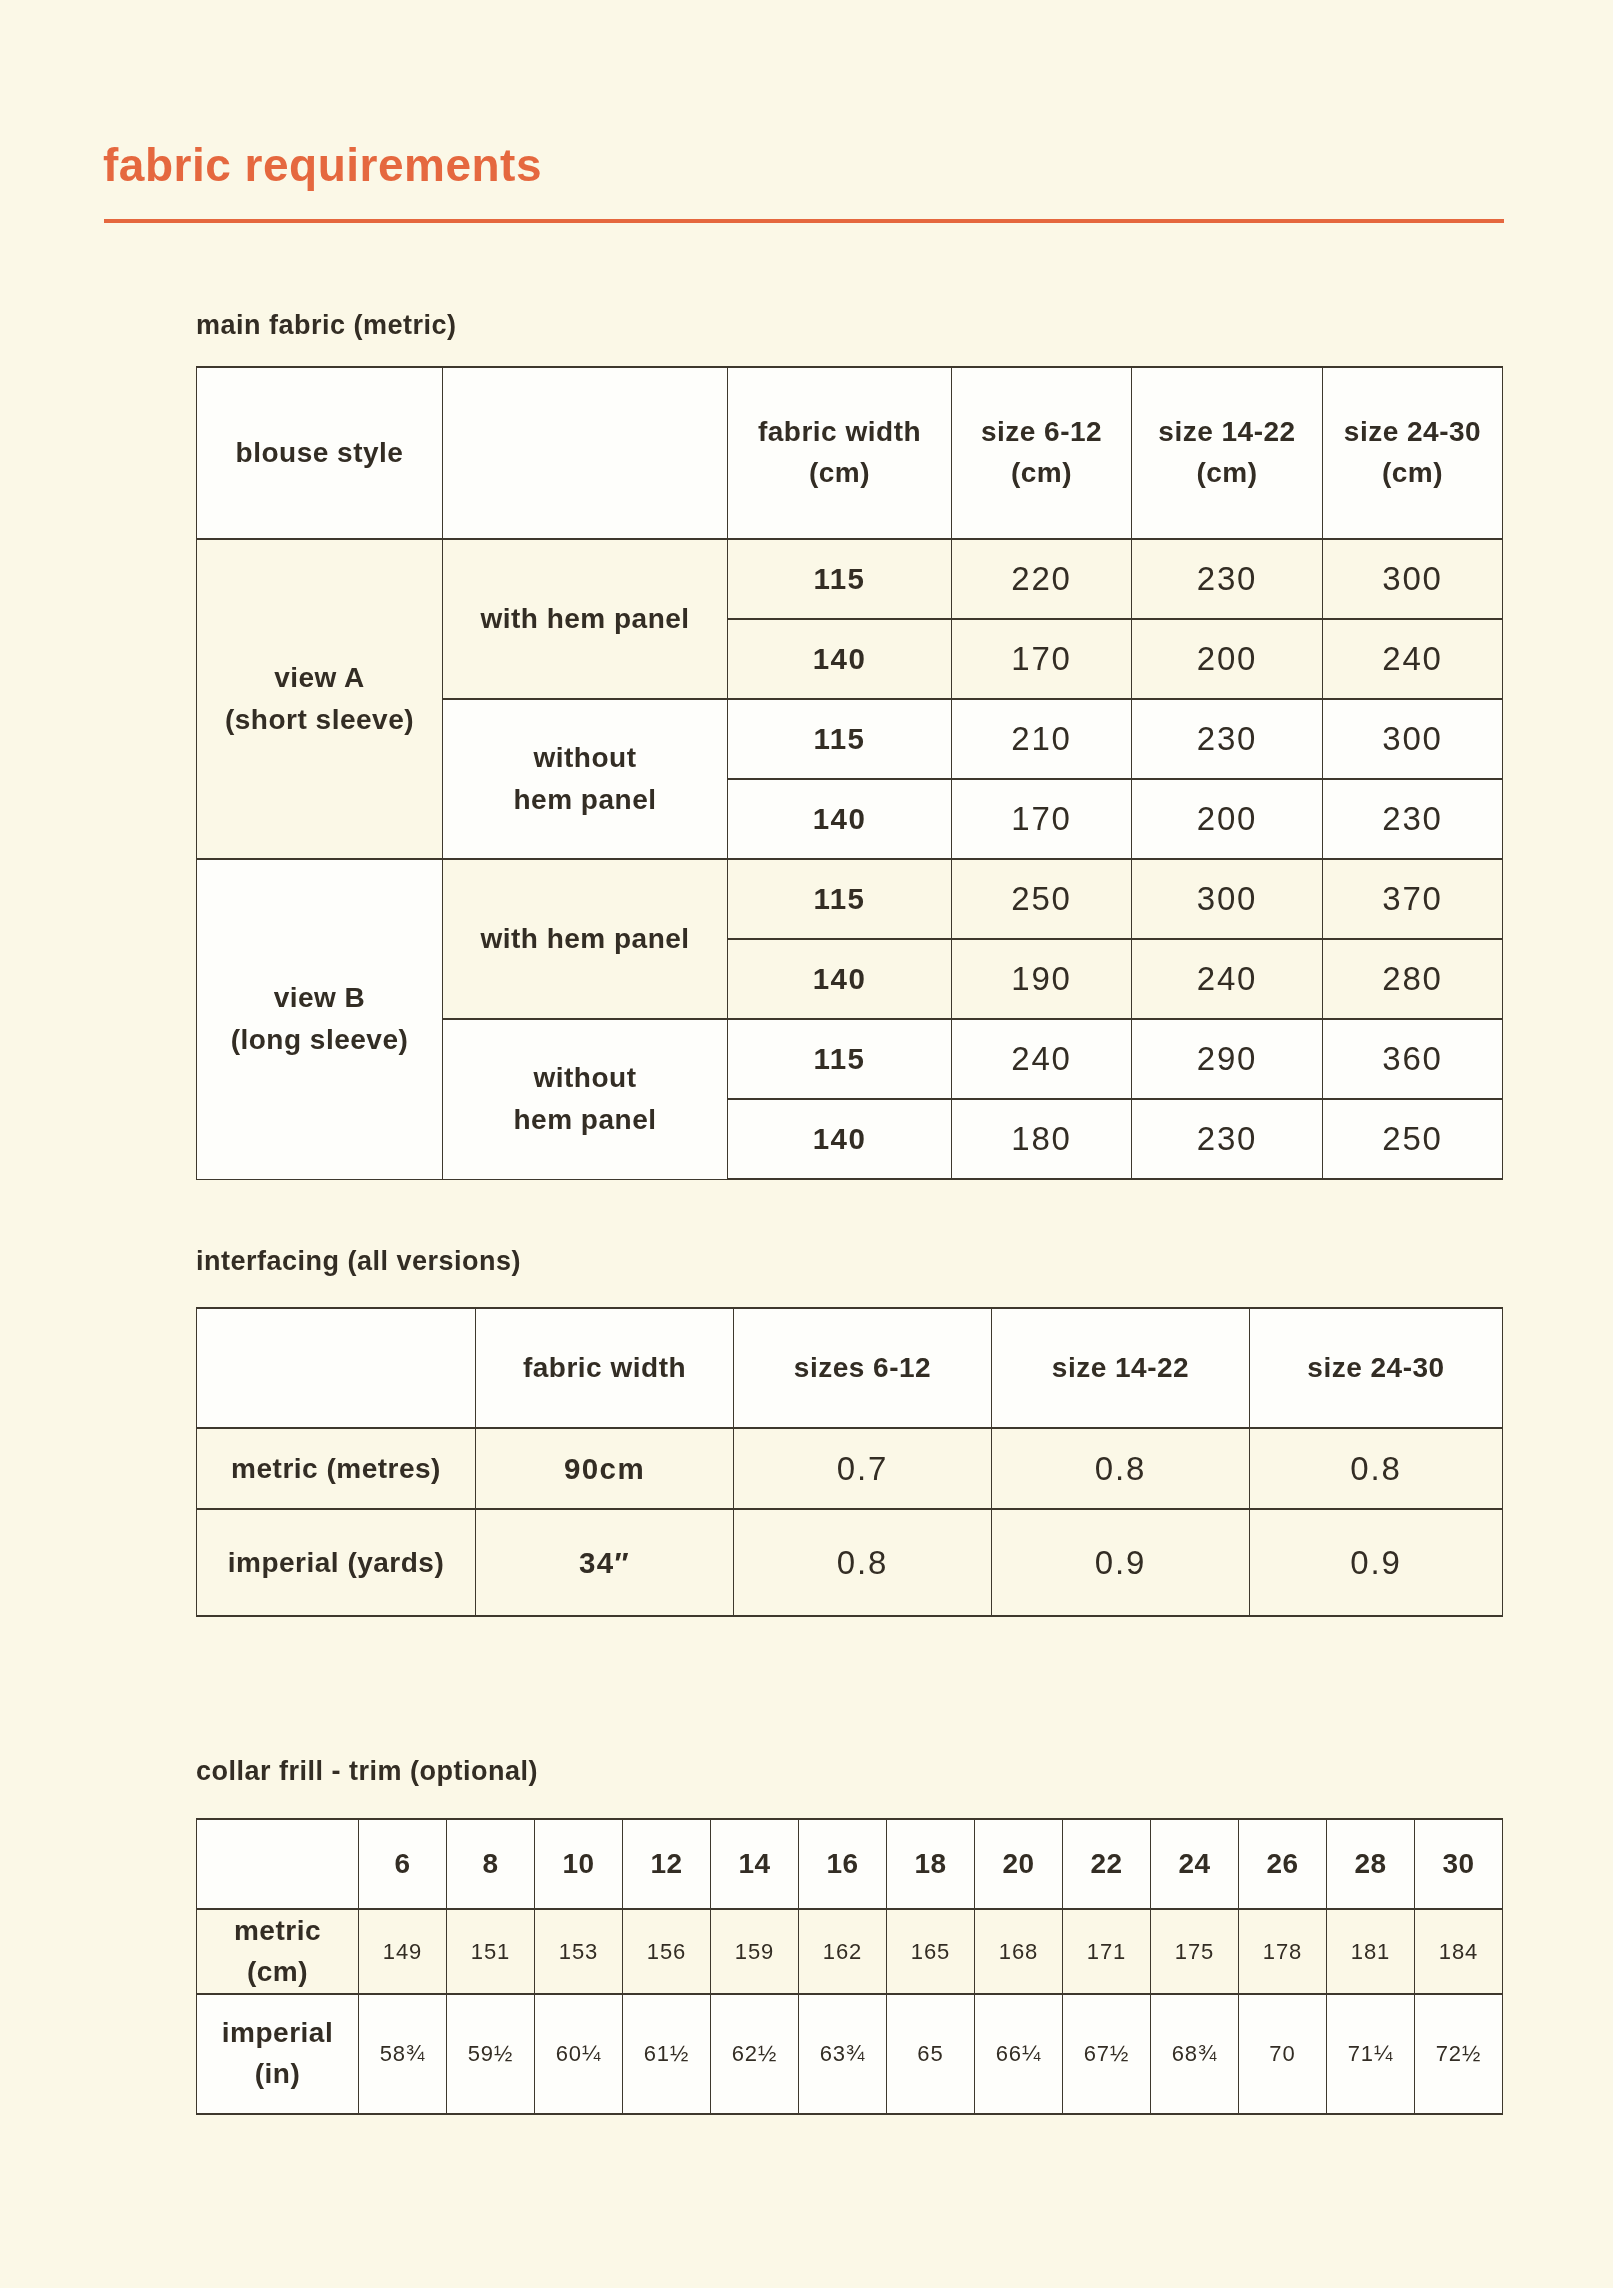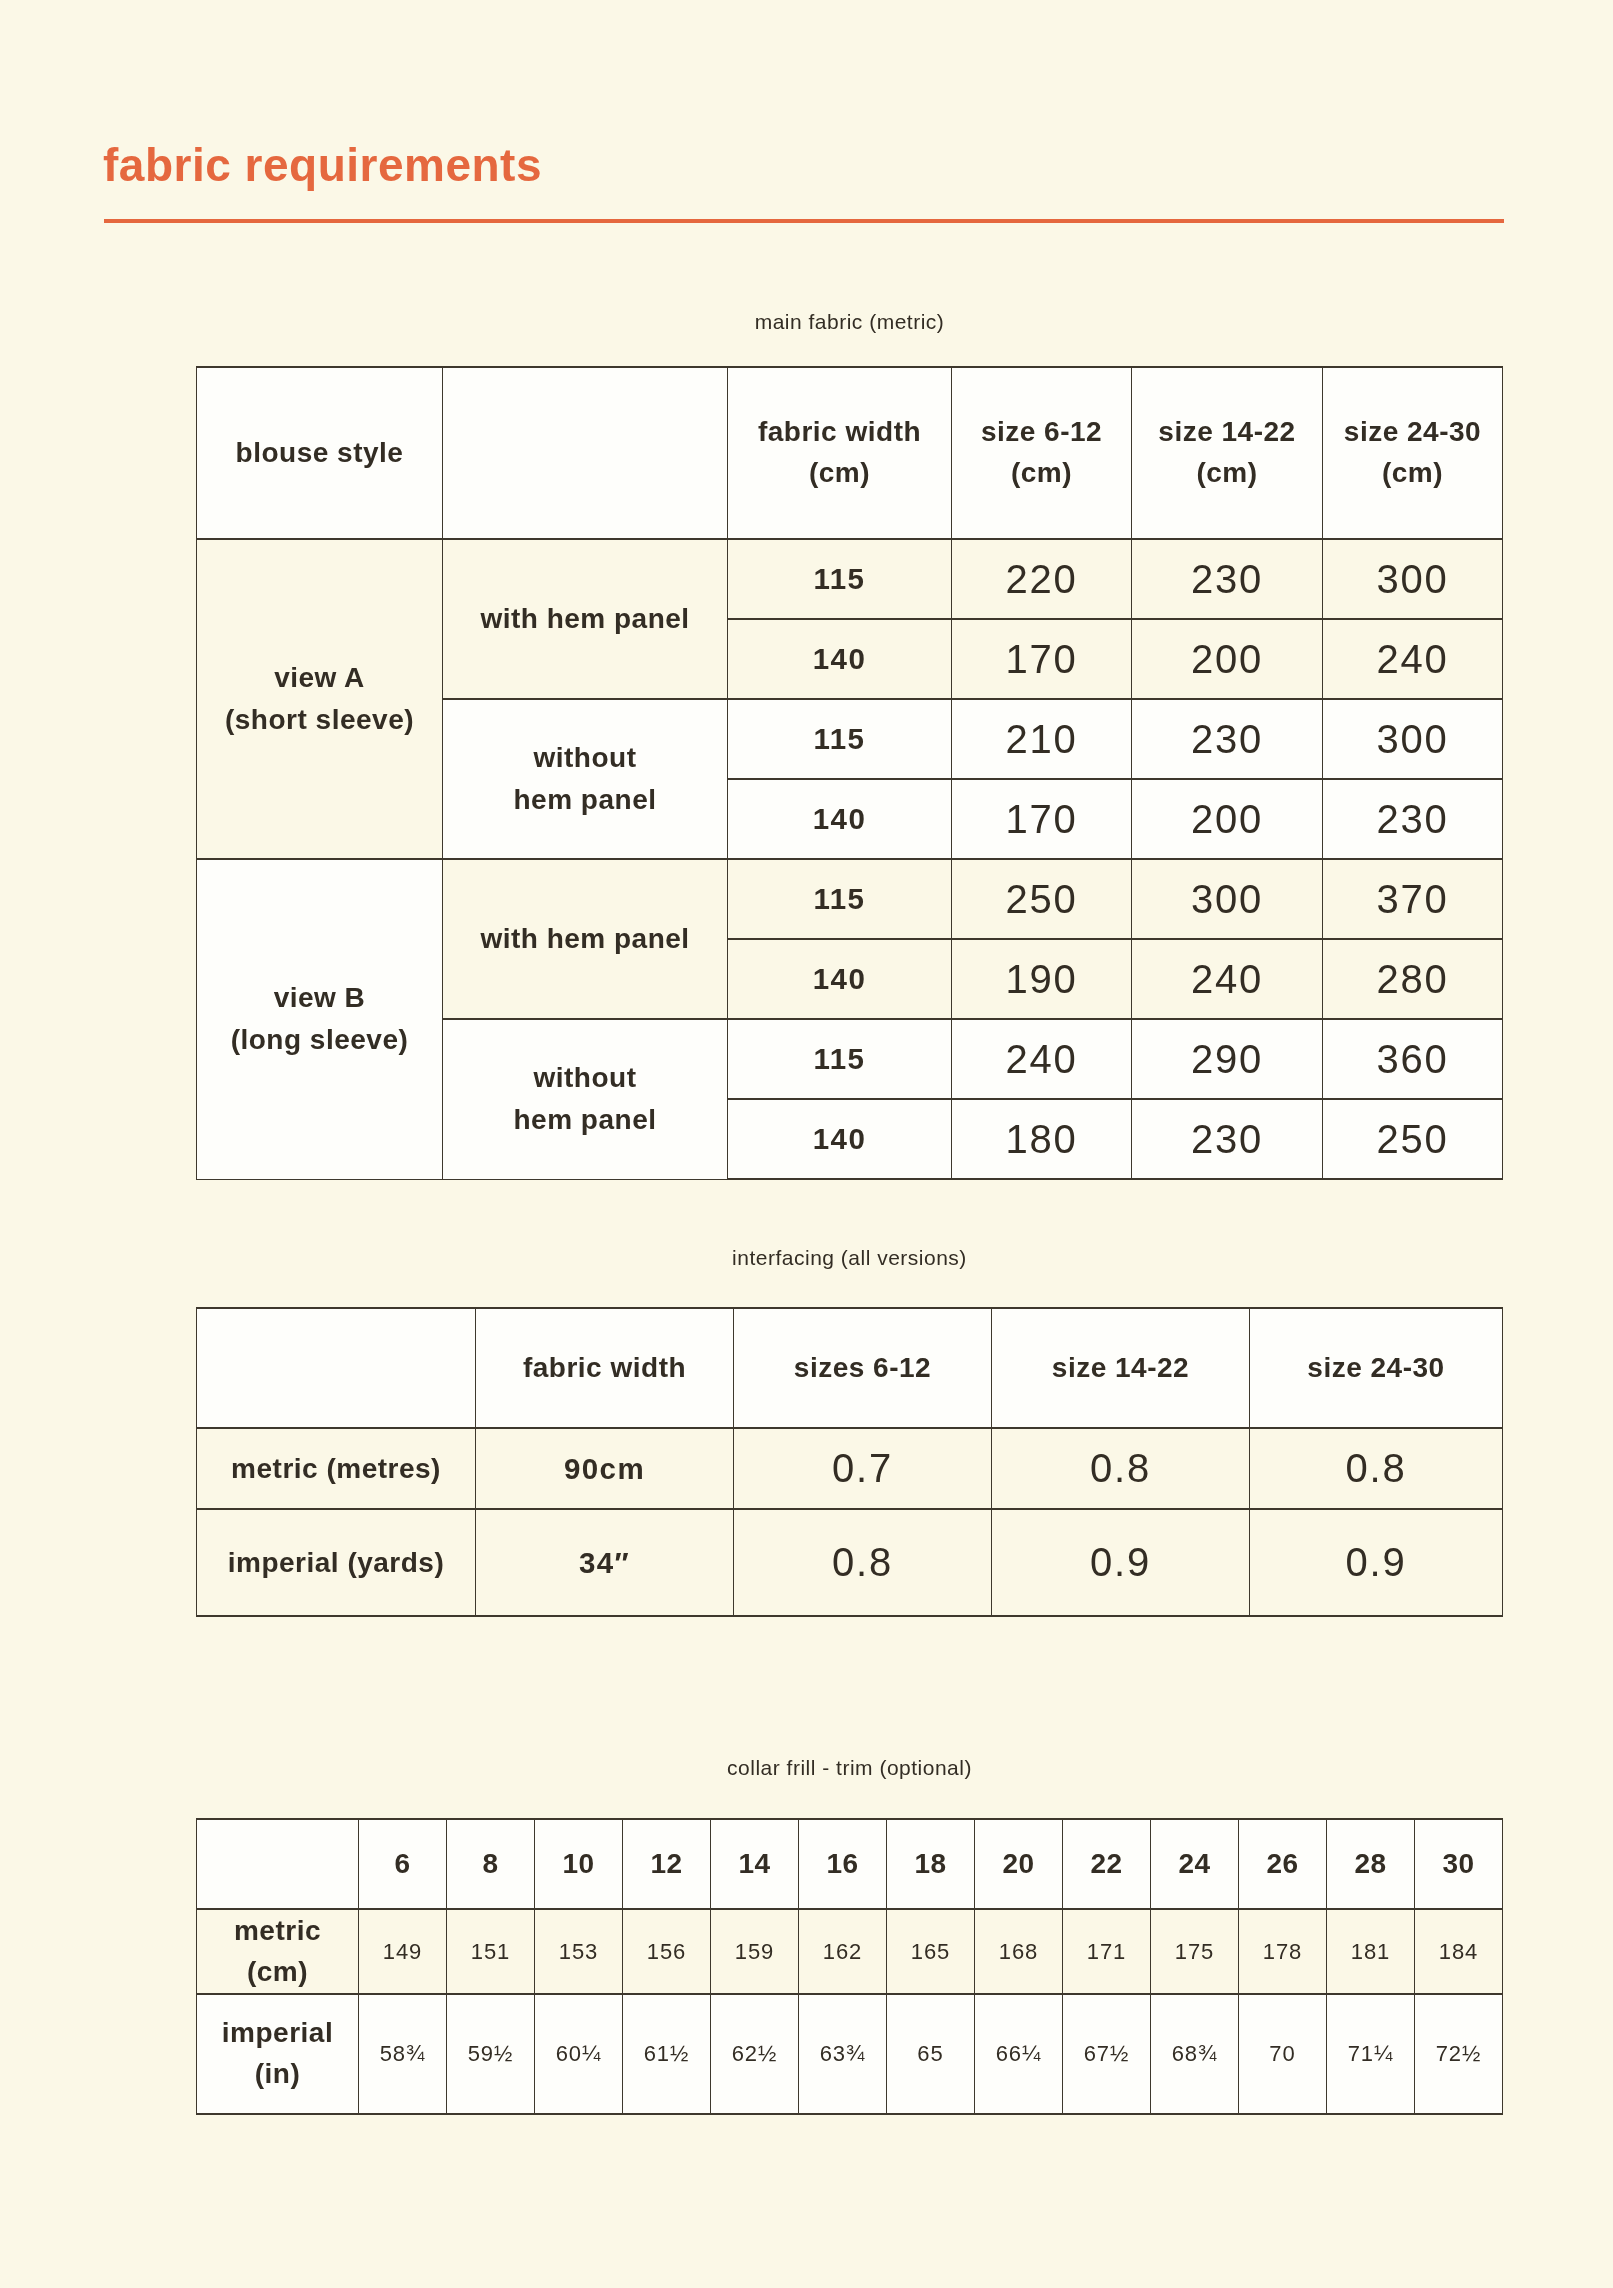--- a/index.html
+++ b/index.html
@@ -19,22 +19,22 @@
   .page-title{
     position:absolute;left:103px;top:138px;margin:0;
     font-size:46px;font-weight:bold;letter-spacing:0.5px;
     color:var(--orange);
   }
   .title-rule{
     position:absolute;left:104px;top:219px;width:1400px;height:3.7px;
     background:var(--orange);
   }
   .caption{
-    position:absolute;left:196px;width:1307px;text-align:center;
-    font-weight:normal;font-size:21px;letter-spacing:0.5px;
+    position:absolute;left:196px;width:1307px;text-align:left;
+    font-weight:bold;font-size:27px;letter-spacing:0.5px;
   }
   #cap-main{top:310px;}
   #cap-inter{top:1246px;}
   #cap-collar{top:1756px;}
 
   table{
     position:absolute;left:196px;width:1307px;
     border-collapse:collapse;table-layout:fixed;
   }
   #t-main{top:366px;}
@@ -55,21 +55,21 @@
   tr.lastrow td{border-bottom:2.8px solid var(--bd);}
 
   .wt{background:var(--cell-white);}
   .bt{border-top:2.3px solid var(--bd);}   
   .gt{border-top:2.8px solid var(--bd);}     
 
   .vlab,.slab{font-weight:bold;font-size:28px;line-height:1.5;letter-spacing:0.5px;}
   .rlab{font-weight:bold;font-size:28px;letter-spacing:0.5px;}
   .rlab2{font-weight:bold;font-size:28px;line-height:1.45;letter-spacing:0.5px;}
   .fw{font-weight:bold;font-size:29.5px;letter-spacing:1.4px;}
-  .val{font-weight:normal;font-size:40px;letter-spacing:1.8px;}
+  .val{font-weight:normal;font-size:33px;letter-spacing:1.8px;}
   .cval{font-weight:normal;font-size:22px;letter-spacing:0.9px;}
 
   #t-main tr.hd{height:172px;}
   #t-main tr.dr{height:80px;}
   #t-inter tr.hd{height:120px;}
   #t-inter tr.ir1{height:81px;}
   #t-inter tr.ir2{height:107px;padding-left:6px;}
   #t-collar tr.hd{height:90px;}
   #t-collar tr.cr1{height:85px;}
   #t-collar tr.cr2{height:120px;}

